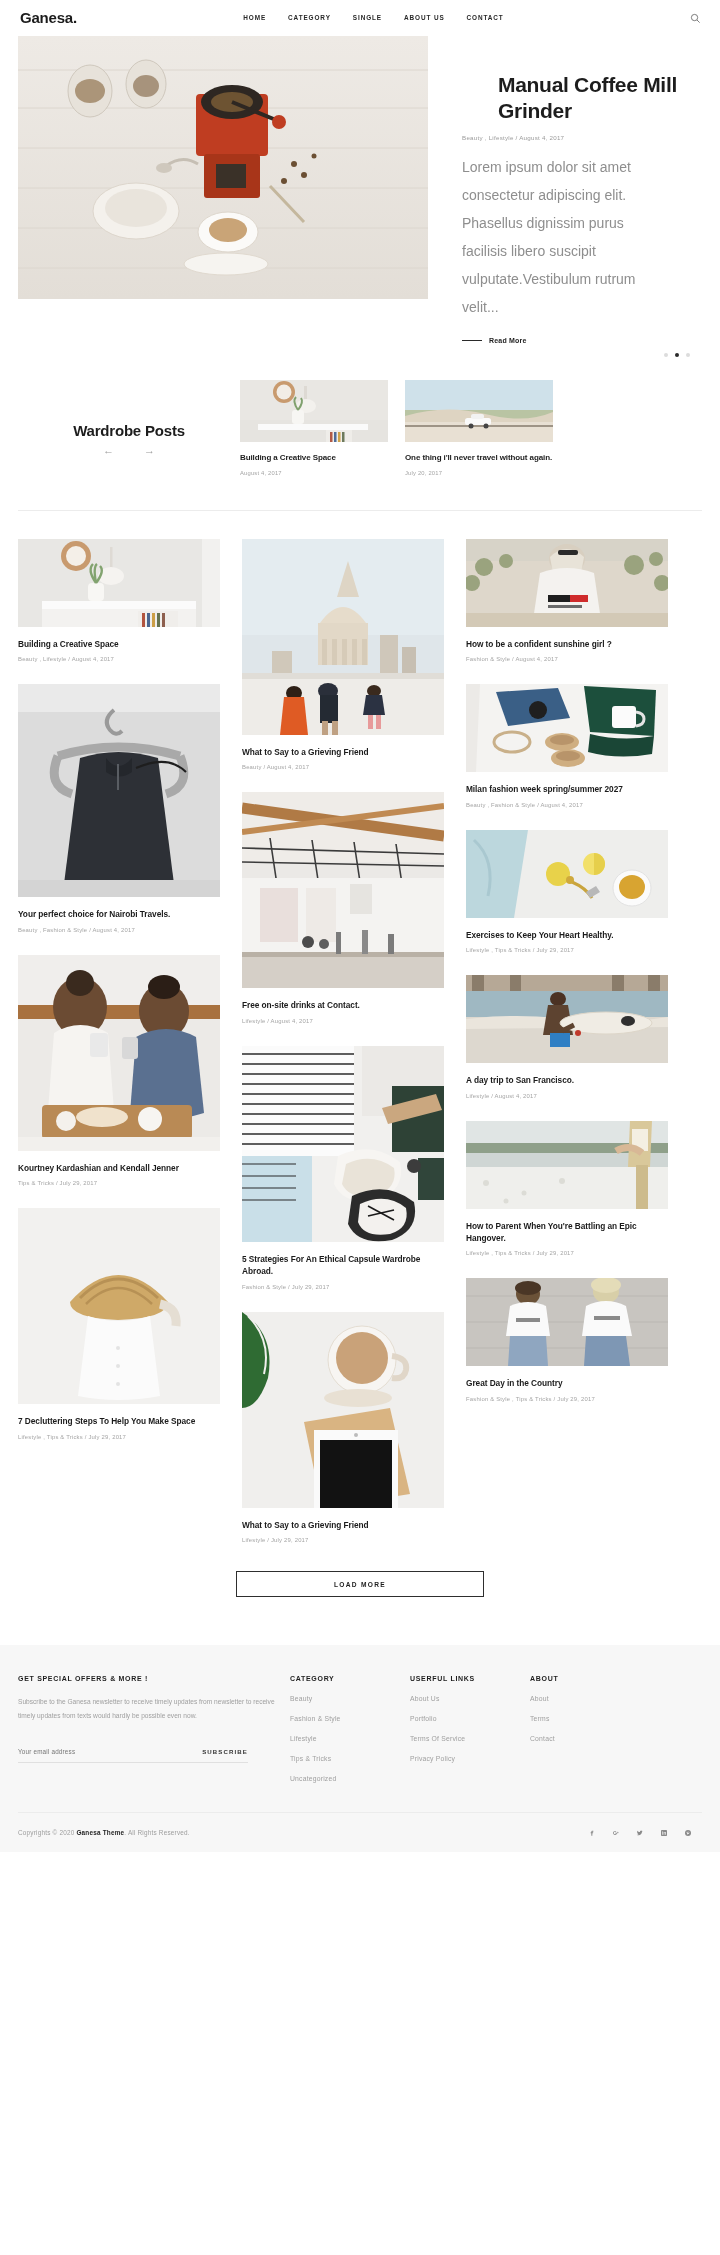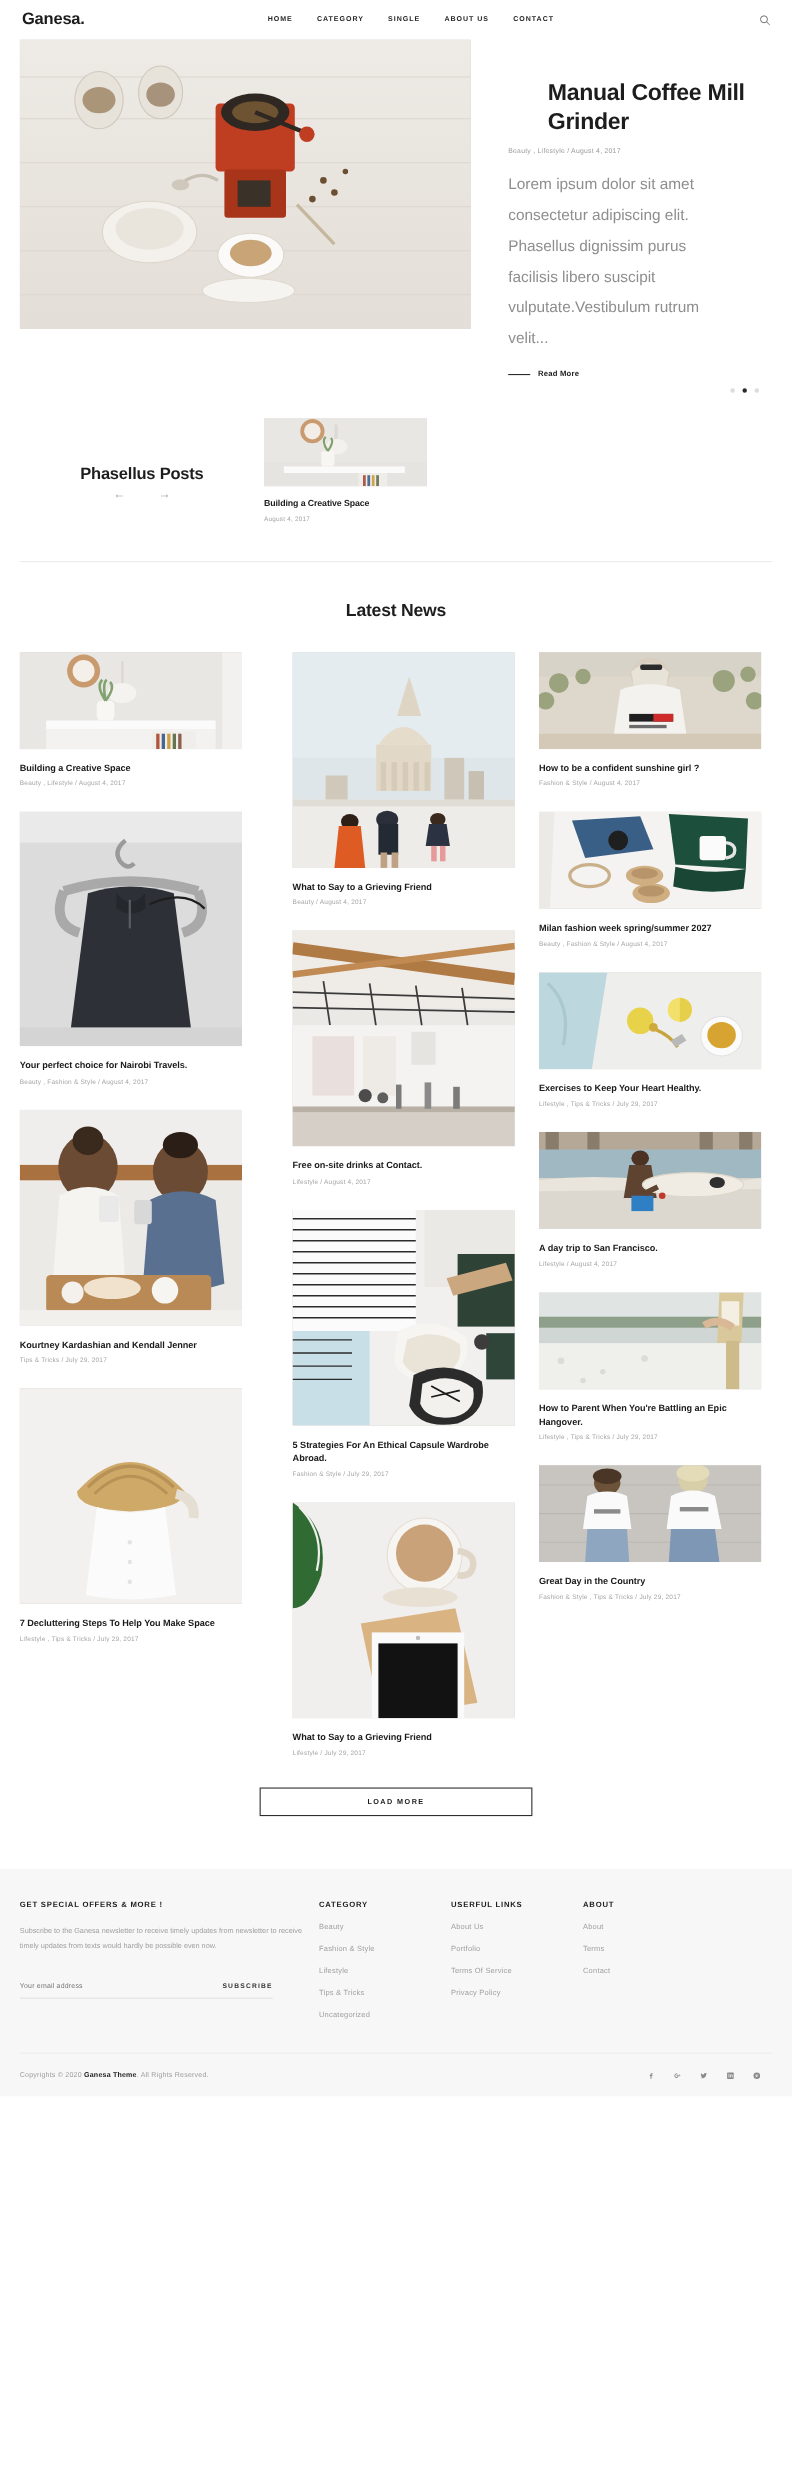--- a/index.html
+++ b/index.html
@@ -155,21 +155,21 @@
   }
   .grid {
     display: flex;
     gap: 22px;
     padding: 0 18px;
     margin-top: 28px;
     align-items: flex-start;
   }
   .col { display: flex; flex-direction: column; }
   .col-1 { width: 202px; }
-  .col-2 { width: 202px; margin-left: 24px; }
+  .col-2 { width: 202px; }
   .col-3 { width: 202px; }
   .card { margin-bottom: 22px; }
   .card-img { width: 100%; background: #d9d6d1; display:block; }
   .card-title {
     font-size: 8.3px;
     font-weight: 700;
     color: #1b1b1b;
     margin-top: 11px;
     line-height: 1.5;
     letter-spacing: -0.05px;
@@ -349,21 +349,21 @@
     </div>
     <div class="dots">
       <span class="dot"></span>
       <span class="dot active"></span>
       <span class="dot"></span>
     </div>
   </div>
 
   <div class="trending">
     <div class="trending-head">
-      <div class="trending-title">Phasellus Posts</div>
+      <div class="trending-title">Wardrobe Posts</div>
       <div class="trend-arrows">
         <span class="arrow">←</span>
         <span class="arrow">→</span>
       </div>
     </div>
     <div class="trending-list">
 
       <div class="tcard">
         <div class="tcard-img">
           <svg class="ph" viewBox="0 0 148 62" preserveAspectRatio="none">
@@ -380,28 +380,44 @@
             <rect x="90" y="52" width="2.5" height="10" fill="#b25a45"></rect>
             <rect x="94" y="52" width="2.5" height="10" fill="#4f6d97"></rect>
             <rect x="98" y="52" width="2.5" height="10" fill="#d0a44b"></rect>
             <rect x="102" y="52" width="2.5" height="10" fill="#6d7a5c"></rect>
           </svg>
         </div>
         <div class="tcard-title">Building a Creative Space</div>
         <div class="tcard-date">August 4, 2017</div>
       </div>
 
+      <div class="tcard">
+        <div class="tcard-img">
+          <svg class="ph" viewBox="0 0 148 62" preserveAspectRatio="none">
+            <rect width="148" height="34" fill="#cfe1ea"></rect>
+            <rect y="30" width="148" height="12" fill="#b9c4a3"></rect>
+            <path d="M0 36 Q40 24 80 34 T148 32 L148 44 L0 44 Z" fill="#ded4c2"></path>
+            <rect y="42" width="148" height="20" fill="#e8e0d3"></rect>
+            <rect y="45" width="148" height="2" fill="#9e9486"></rect>
+            <rect x="60" y="38" width="26" height="7" rx="2.5" fill="#fafafa"></rect>
+            <rect x="66" y="34" width="13" height="5" rx="2" fill="#f2f2f2"></rect>
+            <circle cx="66" cy="46" r="2.5" fill="#444"></circle>
+              <circle cx="81" cy="46" r="2.5" fill="#444"></circle>
+          </svg>
+        </div>
+        <div class="tcard-title">One thing i'll never travel without again.</div>
+        <div class="tcard-date">July 20, 2017</div>
+      </div>
 
 
     </div>
   </div>
 
   <div class="divider"></div>
 
-  <div class="latest-heading">Latest News</div>
 
   <div class="grid">
 
     <div class="col col-1">
 
       <div class="card">
         <div class="card-img" style="height:88px">
           <svg class="ph" viewBox="0 0 202 88" preserveAspectRatio="none">
             <rect width="202" height="88" fill="#e8e7e4"></rect>
             <circle cx="58" cy="17" r="15" fill="#c89a6e"></circle>

